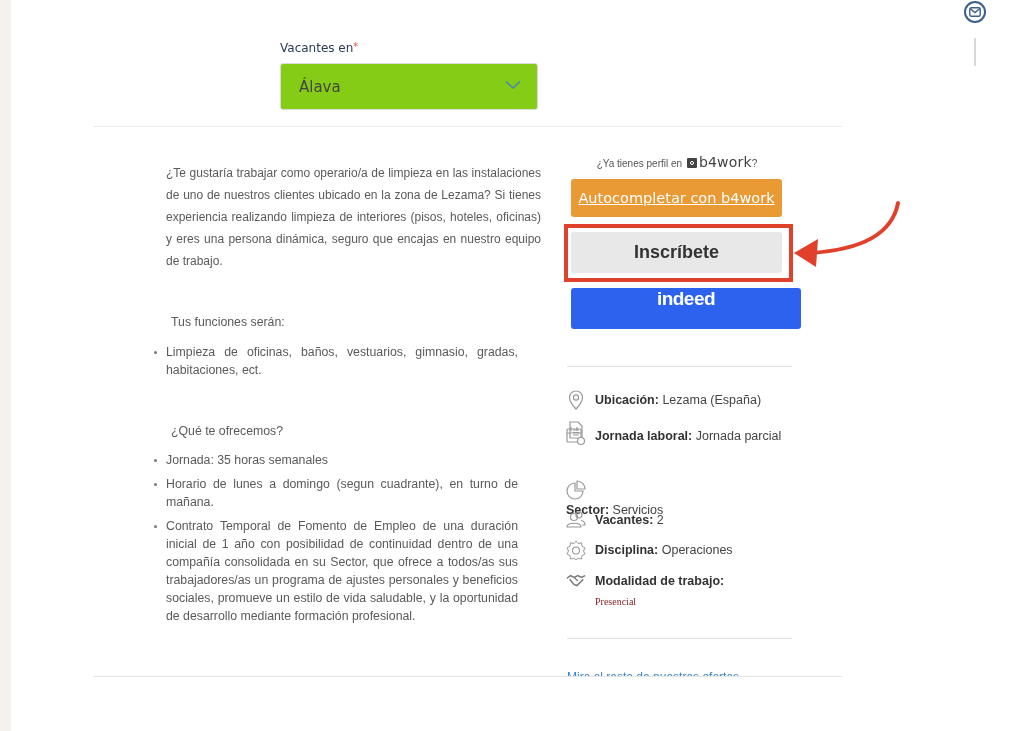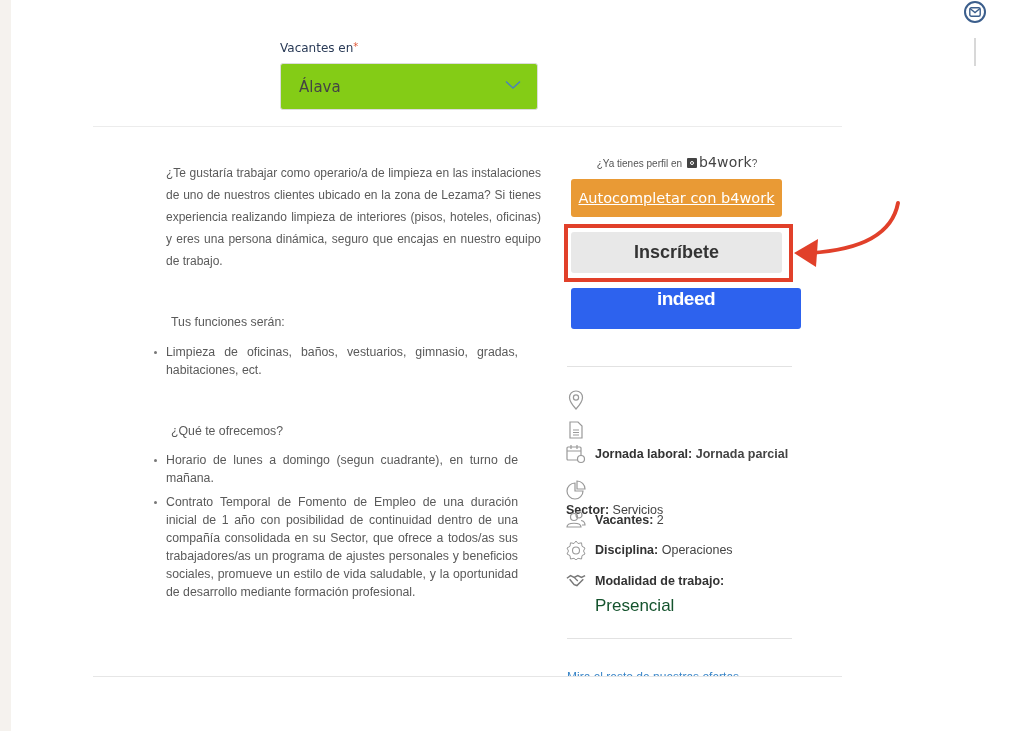--- a/index.html
+++ b/index.html
@@ -36,21 +36,21 @@
   .arrow { position: absolute; left: 780px; top: 195px; }
   .btn-indeed { position: absolute; left: 571px; top: 288px; width: 230px; height: 41px; background: #2d62ee; border-radius: 3px; color: #fff; font-size: 19px; font-weight: bold; display: flex; justify-content: center; letter-spacing: -0.5px; }
 
   .hr-side1 { position: absolute; left: 567px; top: 366px; width: 225px; height: 1px; background: #e2e2e2; }
   .hr-side2 { position: absolute; left: 567px; top: 638px; width: 225px; height: 1px; background: #e2e2e2; }
 
   .info-row { position: absolute; left: 566px; display: flex; align-items: flex-start; font-size: 12.5px; color: #444; }
   .info-row .ic { width: 20px; height: 20px; margin-right: 9px; display: flex; align-items: center; justify-content: center; }
   .info-row b { color: #333; }
   .info-row .txt { line-height: 20px; }
-  .info-extra { position: absolute; left: 595px; top: 596px; font-size: 17px; color: #14532d; }
+  .info-extra { position: absolute; left: 595px; top: 596px; font-size: 10px; color: #7f1d1d; font-family: Liberation Serif, serif; }
 
   .more-link { position: absolute; left: 567px; top: 670px; font-size: 12px; color: #3a86c8; height: 6px; overflow: hidden; line-height: 14px; }
   .more-link span { display: block; margin-top: 0px; }
 </style>
 </head>
 <body>
 
 <div class="left-gutter"></div>
 
 <div class="mail-btn">
@@ -73,20 +73,21 @@
 
 <p class="desc desc-intro">¿Te gustaría trabajar como operario/a de limpieza en las instalaciones de uno de nuestros clientes ubicado en la zona de Lezama? Si tienes experiencia realizando limpieza de interiores (pisos, hoteles, oficinas) y eres una persona dinámica, seguro que encajas en nuestro equipo de trabajo.</p>
 
 <div class="desc-h" style="top:315px;">Tus funciones serán:</div>
 <ul class="bullets" style="top:343px;">
   <li>Limpieza de oficinas, baños, vestuarios, gimnasio, gradas, habitaciones, ect.</li>
 </ul>
 
 <div class="desc-h" style="top:424px;">¿Qué te ofrecemos?</div>
 <ul class="bullets" style="top:451px;">
+  <li>Jornada: 35 horas semanales</li>
   <li>Horario de lunes a domingo (segun cuadrante), en turno de mañana.</li>
   <li>Contrato Temporal de Fomento de Empleo de una duración inicial de 1 año con posibilidad de continuidad dentro de una compañía consolidada en su Sector, que ofrece a todos/as sus trabajadores/as un programa de ajustes personales y beneficios sociales, promueve un estilo de vida saludable, y la oportunidad de desarrollo mediante formación profesional.</li>
 </ul>
 
 <div class="profile-q">
   <span>¿Ya tienes perfil en</span>
   <span class="b4logo"></span><span class="b4word">b4work</span><span>?</span>
 </div>
 
 <div class="btn-auto">Autocompletar con b4work</div>
@@ -105,30 +106,31 @@
 
 <div class="hr-side1"></div>
 
 <div class="info-row" style="top:390px;">
   <span class="ic">
       <svg width="16" height="20" viewBox="0 0 16 20">
         <path d="M8 1 C4 1 1.5 4 1.5 7.5 C1.5 12 8 19 8 19 C8 19 14.5 12 14.5 7.5 C14.5 4 12 1 8 1 Z" fill="none" stroke="#999" stroke-width="1.2"></path>
         <circle cx="8" cy="7.5" r="2.6" fill="none" stroke="#999" stroke-width="1.2"></circle>
       </svg>
     </span>
+  <span class="txt"><b>Ubicación:</b> <span>Lezama (España)</span></span>
 </div>
 <div class="info-row" style="top:420px;">
   <span class="ic">
       <svg width="14" height="18" viewBox="0 0 14 18">
         <path d="M1 1 H9 L13 5 V17 H1 Z" fill="none" stroke="#999" stroke-width="1.2"></path>
         <path d="M4 9 H10 M4 11.5 H10 M4 14 H10" stroke="#999" stroke-width="1"></path>
       </svg>
     </span>
 </div>
-<div class="info-row" style="top:444px;font-weight:bold;">
+<div class="info-row" style="top:426px;">
   <span class="ic">
       <svg width="20" height="20" viewBox="0 0 20 20">
         <rect x="1" y="3" width="14" height="13" rx="1" fill="none" stroke="#999" stroke-width="1.2"></rect>
         <path d="M1 7 H15 M5 1 V5 M11 1 V5" stroke="#999" stroke-width="1.2"></path>
         <circle cx="15" cy="15" r="3.5" fill="#fff" stroke="#999" stroke-width="1.2"></circle>
       </svg>
     </span>
   <span class="txt"><b>Jornada laboral:</b> <span>Jornada parcial</span></span>
 </div>
 <div class="info-row" style="top:480px;flex-direction:column;">

